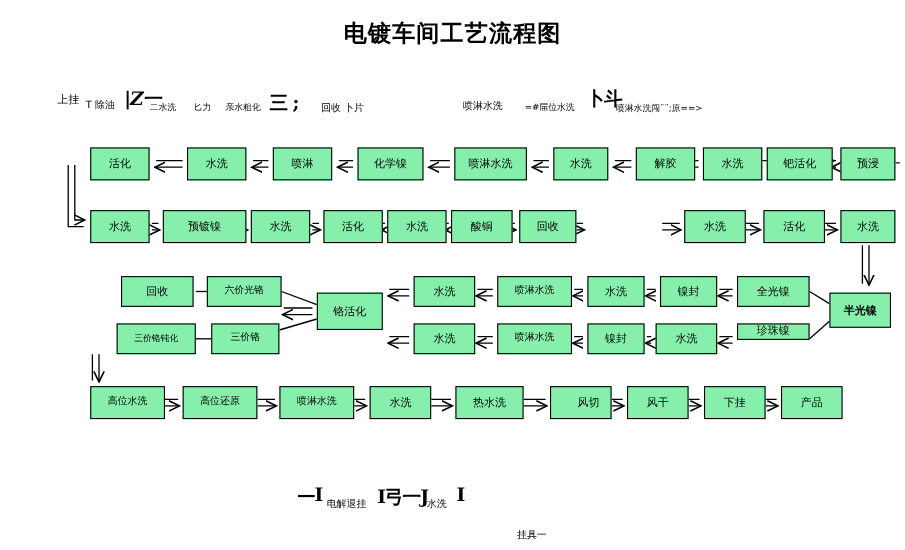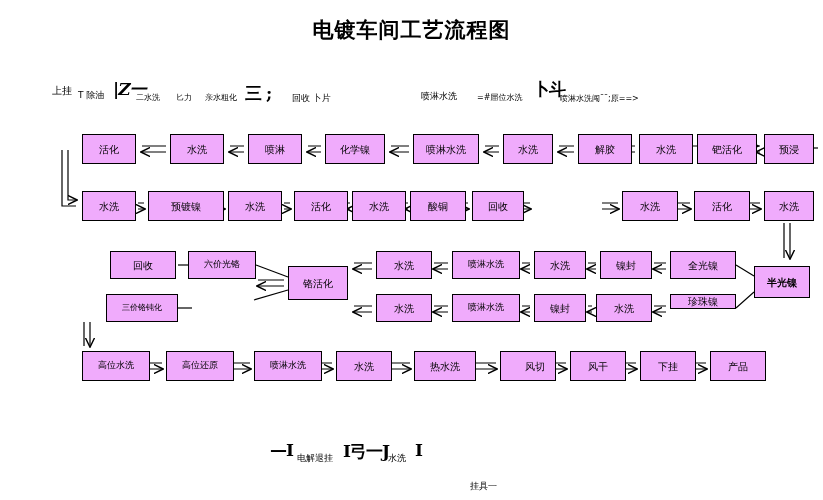--- a/index.html
+++ b/index.html
@@ -27,21 +27,21 @@
     top: 16px;
     text-align: center;
     font-size: 21px;
     font-weight: bold;
     letter-spacing: 1px;
   }
   .node {
     position: absolute;
     box-sizing: border-box;
     border: 1.4px solid #000;
-    background: #f0abfc;
+    background: #86efac;
     display: flex;
     align-items: center;
     justify-content: center;
     font-size: 10px;
     line-height: 1.1;
     text-align: center;
     white-space: nowrap;
     padding: 0 2px;
   }
   .node.small { font-size: 9px; }
@@ -234,20 +234,23 @@
       <span>半光镍</span>
     </div>
 
   <div class="node" style="left:288px;top:266px;width:60px;height:34px;">
       <span>铬活化</span>
     </div>
 
   <div class="node tiny" style="left:106px;top:294px;width:72px;height:28px;">
       <span>三价铬钝化</span>
     </div>
+  <div class="node small" style="left:192px;top:294px;width:62px;height:28px;">
+      <span>三价铬</span>
+    </div>
   <div class="node" style="left:376px;top:294px;width:56px;height:28px;">
       <span>水洗</span>
     </div>
   <div class="node small" style="left:452px;top:294px;width:68px;height:28px;">
       <span>喷淋水洗</span>
     </div>
   <div class="node" style="left:534px;top:294px;width:52px;height:28px;">
       <span>镍封</span>
     </div>
   <div class="node" style="left:596px;top:294px;width:56px;height:28px;">

